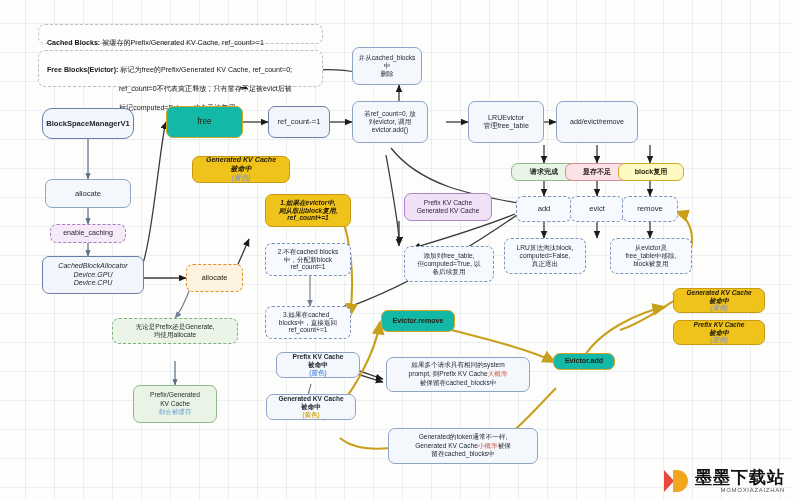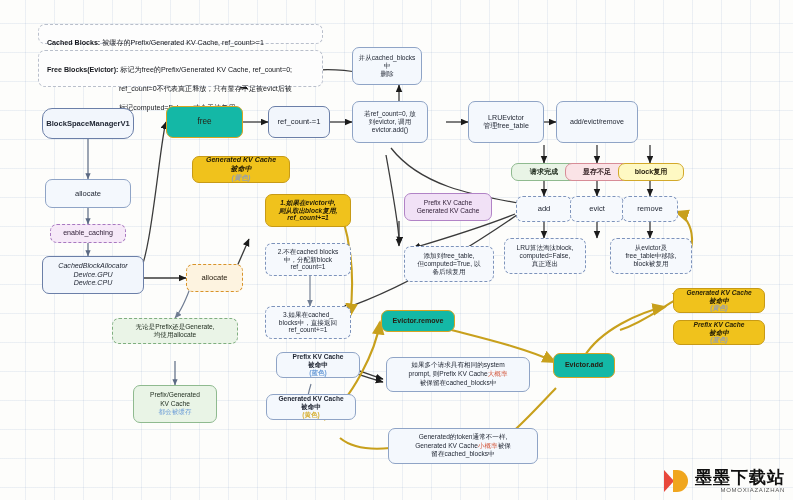--- a/index.html
+++ b/index.html
@@ -256,21 +256,21 @@
 </div>
 
 <div class="node bluelite t65" style="left:388px;top:428px;width:150px;height:36px;flex-direction:column;line-height:1.35;">
   <span>Generated的token通常不一样,</span>
   <span><span>Generated KV Cache</span><span class="red">小概率</span><span>被保</span></span>
   <span>留在cached_blocks中</span>
 </div>
 
 <div class="node orange hatch t7 bold" style="left:381px;top:310px;width:74px;height:22px;">Evictor.remove</div>
 
-<div class="node orange t7 bold" style="left:553px;top:353px;width:62px;height:25px;">Evictor.add</div>
+<div class="node orange t7 bold" style="left:553px;top:353px;width:62px;height:17px;">Evictor.add</div>
 
 <div class="node yellowfill t65 bold" style="left:673px;top:288px;width:92px;height:25px;flex-direction:column;line-height:1.2;">
   <span>Generated KV Cache
 被命中</span>
   <span class="gray">(黄色)</span>
 </div>
 
 <div class="node yellowfill t65 bold" style="left:673px;top:320px;width:92px;height:25px;flex-direction:column;line-height:1.2;">
   <span>Prefix KV Cache
 被命中</span>

